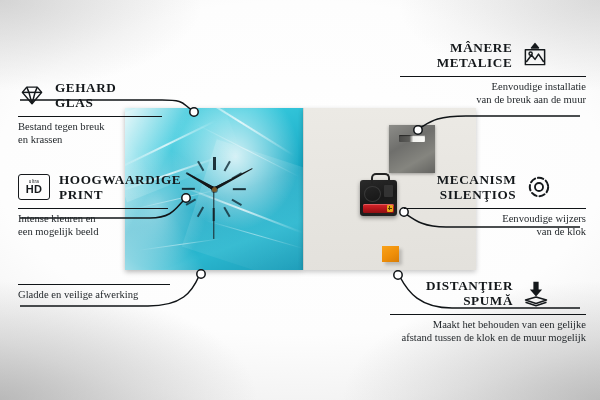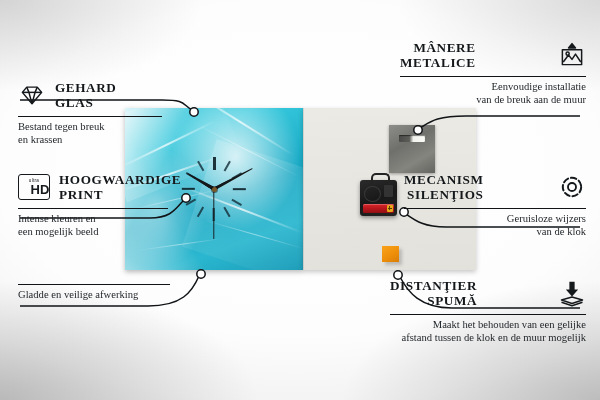--- a/index.html
+++ b/index.html
@@ -84,21 +84,21 @@
     background:linear-gradient(150deg,#f9a21b 0%,#ef8f09 55%,#d97d05 100%);
     box-shadow:3px 3px 3px rgba(0,0,0,.18);}
 
   
   #leaders{position:absolute;inset:0;width:600px;height:400px;pointer-events:none;}
 
   
   .callout{position:absolute;}
   .callout .head{display:flex;align-items:center;gap:9px;}
   .callout.left .head{justify-content:flex-start;}
-  .callout.right .head{justify-content:space-between;flex-direction:row;}
+  .callout.right .head{justify-content:center;flex-direction:row;}
   .title{font-size:13.2px;line-height:15.4px;letter-spacing:.6px;color:#14181b;font-weight:700;
     text-transform:uppercase;white-space:nowrap;}
   .callout.right .title{text-align:right;}
   .ico{width:28px;height:28px;flex:0 0 28px;display:block;}
   .rule{height:1.4px;background:#101417;margin-top:5px;}
   .desc{font-size:10.6px;line-height:12.6px;color:#1d2226;margin-top:4px;}
   .callout.right .desc{text-align:right;}
 
   #c-glas{left:18px;top:40px;width:168px;margin-top:40px;}
   #c-glas .rule{width:144px;}
@@ -110,21 +110,21 @@
   #c-metal{right:14px;top:40px;width:186px;}
   #c-metal .rule{width:186px;margin-left:auto;}
   #c-mecanism{right:14px;top:172px;width:182px;}
   #c-mecanism .rule{width:182px;margin-left:auto;}
   #c-distantier{right:14px;top:278px;width:196px;}
   #c-distantier .rule{width:196px;margin-left:auto;}
 
   .hd-badge{width:30px;height:24px;flex:0 0 30px;border:1.4px solid #16191c;border-radius:3px;
     display:flex;flex-direction:column;align-items:center;justify-content:center;line-height:1;}
   .hd-badge .u{font-size:4.6px;letter-spacing:.3px;color:#16191c;font-family:"Liberation Sans",sans-serif;}
-  .hd-badge .h{font-size:13px;font-weight:700;color:#16191c;font-family:"Liberation Sans",sans-serif;letter-spacing:.2px;padding-left:12px;}
+  .hd-badge .h{font-size:11px;font-weight:700;color:#16191c;font-family:"Liberation Sans",sans-serif;letter-spacing:.2px;}
 </style>
 </head>
 <body>
 
 <div id="stage">
 
   <div class="vig tl"></div>
   <div class="vig tr"></div>
   <div class="vig bl"></div>
   <div class="vig br"></div>
@@ -302,21 +302,21 @@
       </div>
       <svg class="ico" viewBox="0 0 32 32">
         <g fill="none" stroke="#15191c" stroke-width="2.3" stroke-linecap="round">
           <circle cx="16" cy="16" r="10.5" stroke-dasharray="6.2 3.4"></circle>
         </g>
         <circle cx="16" cy="16" r="4.6" fill="none" stroke="#15191c" stroke-width="2.1"></circle>
       </svg>
     </div>
     <div class="rule"></div>
     <div class="desc">
-      <div>Geruisloze wijzers</div>
+      <div>Eenvoudige wijzers</div>
       <div>van de klok</div>
     </div>
   </div>
 
   <div class="callout right" id="c-distantier">
     <div class="head">
       <div>
         <div class="title">DISTANŢIER</div>
         <div class="title">SPUMĂ</div>
       </div>

